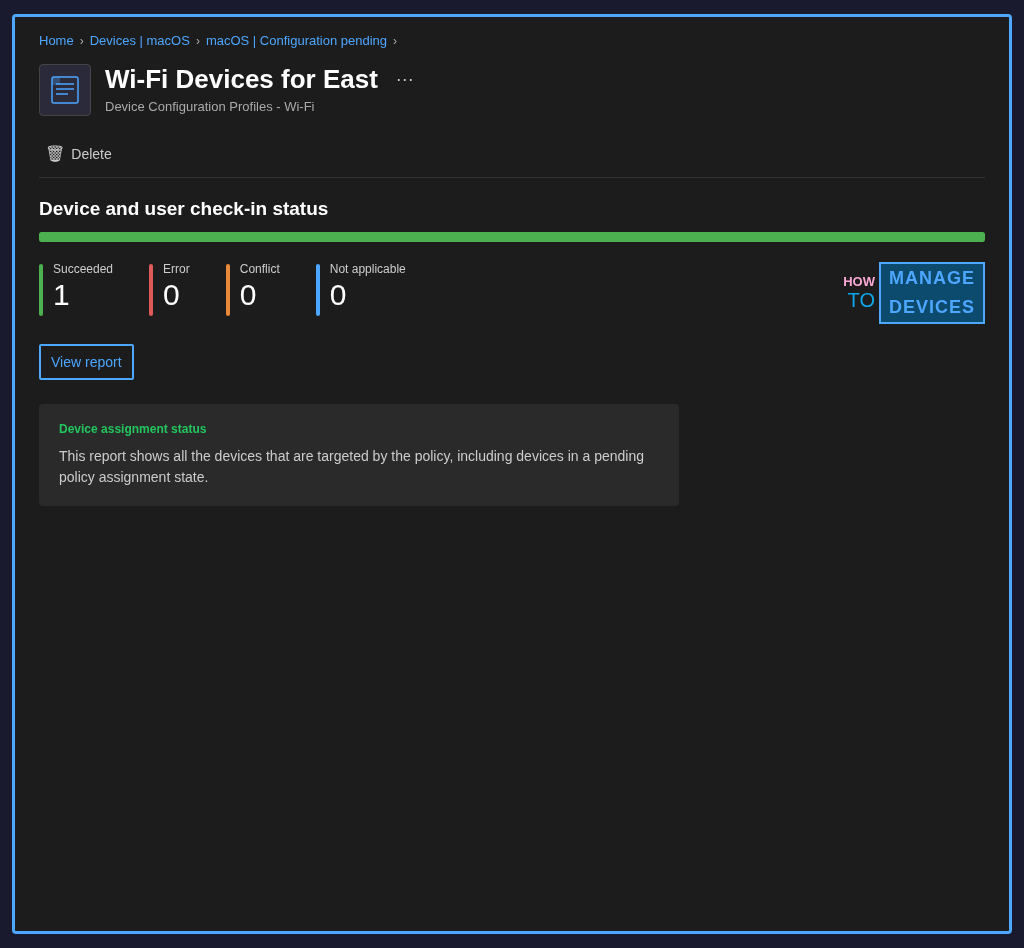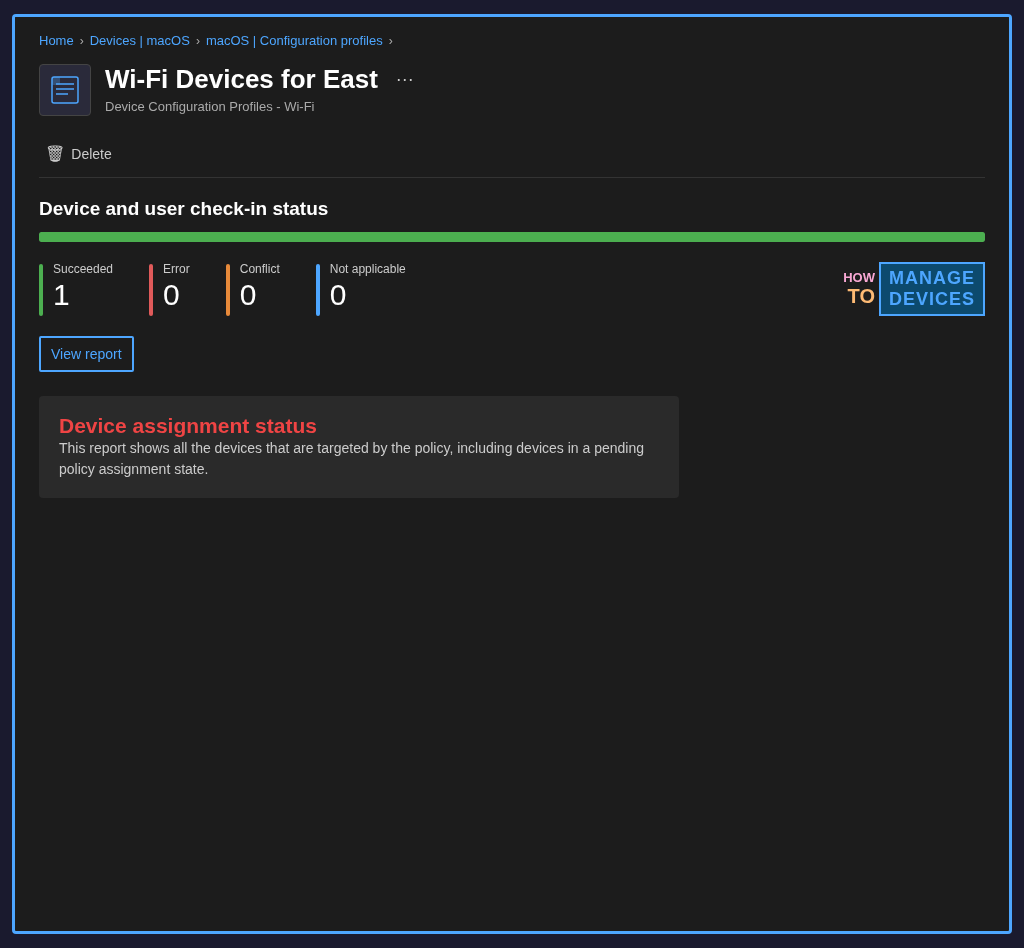--- a/index.html
+++ b/index.html
@@ -171,32 +171,32 @@
       display: flex;
       align-items: center;
       gap: 4px;
     }
     .watermark-how-to {
       display: flex;
       flex-direction: column;
       align-items: flex-end;
     }
     .wm-how { color: #f9a8d4; font-size: 13px; font-weight: 700; }
-    .wm-to { color: #fdba74; font-size: 20px; font-weight: 700; }
+    .wm-to { color: #0ea5e9; font-size: 20px; font-weight: 400; }
     .watermark-manage {
       background: #0c4a6e;
       border: 2px solid #4da6ff;
       padding: 4px 8px;
       display: flex;
       flex-direction: column;
       align-items: center;
       text-align: center;
     }
     .wm-manage { color: #4da6ff; font-size: 18px; font-weight: 800; letter-spacing: 1px; }
-    .wm-devices { color: #4da6ff; font-size: 18px; font-weight: 800; letter-spacing: 1px; }
+    .wm-devices { color: #4da6ff; font-size: 18px; font-weight: 800; letter-spacing: 1px; margin-top: 8px; }
 
     
     .view-report-btn {
       background: transparent;
       border: 2px solid #4da6ff;
       color: #4da6ff;
       padding: 8px 10px;
       font-size: 14px;
       font-weight: 500;
       cursor: pointer;
@@ -206,23 +206,24 @@
 
     
     .info-card {
       background: #2a2a2a;
       border-radius: 4px;
       padding: 18px 20px;
       margin-bottom: 20px;
       max-width: 640px;
     }
     .info-card-title {
-      color: #ef4444;
-      font-size: 21px;
+      color: #22c55e;
+      font-size: 12px;
       font-weight: 600;
+      margin-bottom: 10px;
     }
     .info-card-text {
       color: #cccccc;
       font-size: 14px;
       line-height: 1.5;
     }
 
     
     .per-setting-section { margin-top: 10px; }
     .per-setting-title {
@@ -242,21 +243,21 @@
 
 <div class="outer-border">
   <div class="content">
 
     
     <div class="breadcrumb">
       <span class="breadcrumb-item">Home</span>
       <span class="breadcrumb-separator">›</span>
       <span class="breadcrumb-item">Devices | macOS</span>
       <span class="breadcrumb-separator">›</span>
-      <span class="breadcrumb-item">macOS | Configuration profiles</span>
+      <span class="breadcrumb-item">macOS | Configuration pending</span>
       <span class="breadcrumb-separator">›</span>
     </div>
 
     
     <div class="page-header">
       <div class="page-icon">
         <svg width="30" height="30" viewBox="0 0 30 30" fill="none">
           <rect x="2" y="2" width="26" height="26" rx="2" stroke="#4da6ff" stroke-width="1.5" fill="#2a2a3a"></rect>
           <line x1="6" y1="9" x2="24" y2="9" stroke="#4da6ff" stroke-width="1.5"></line>
           <line x1="6" y1="14" x2="24" y2="14" stroke="#4da6ff" stroke-width="1.5"></line>

